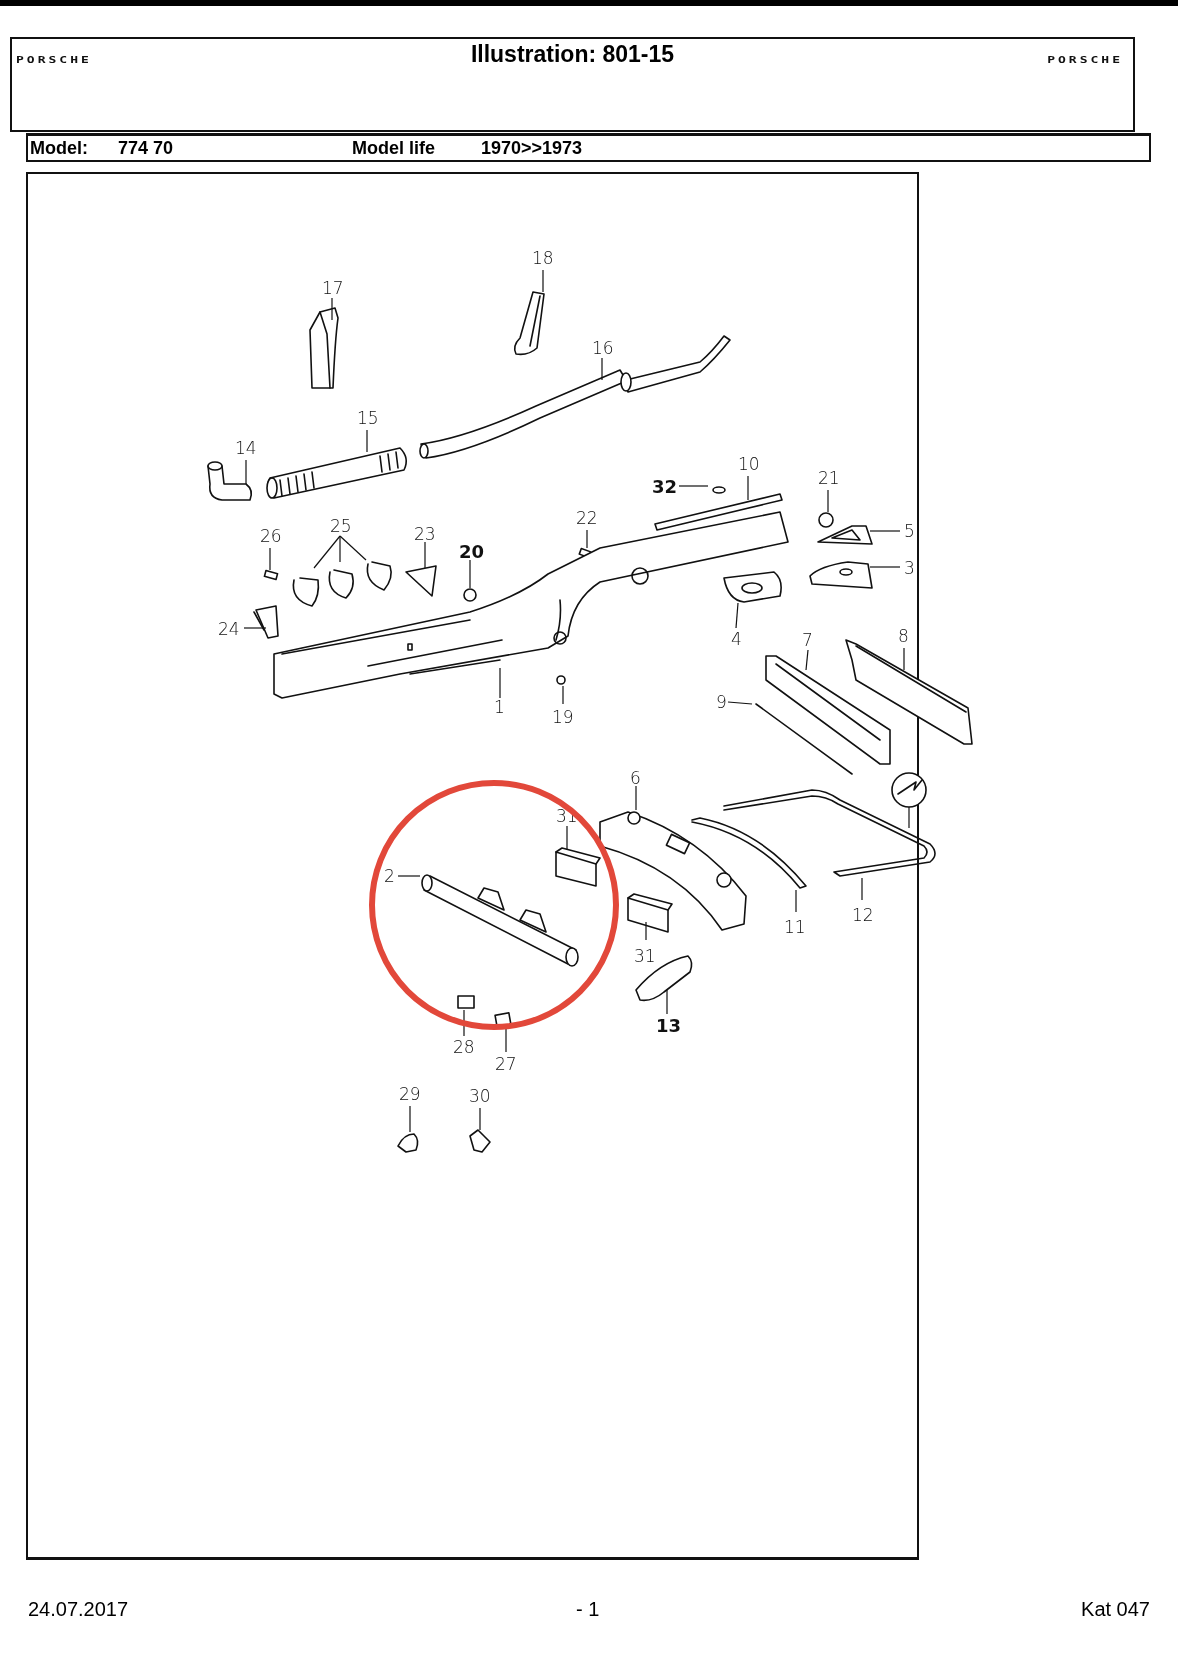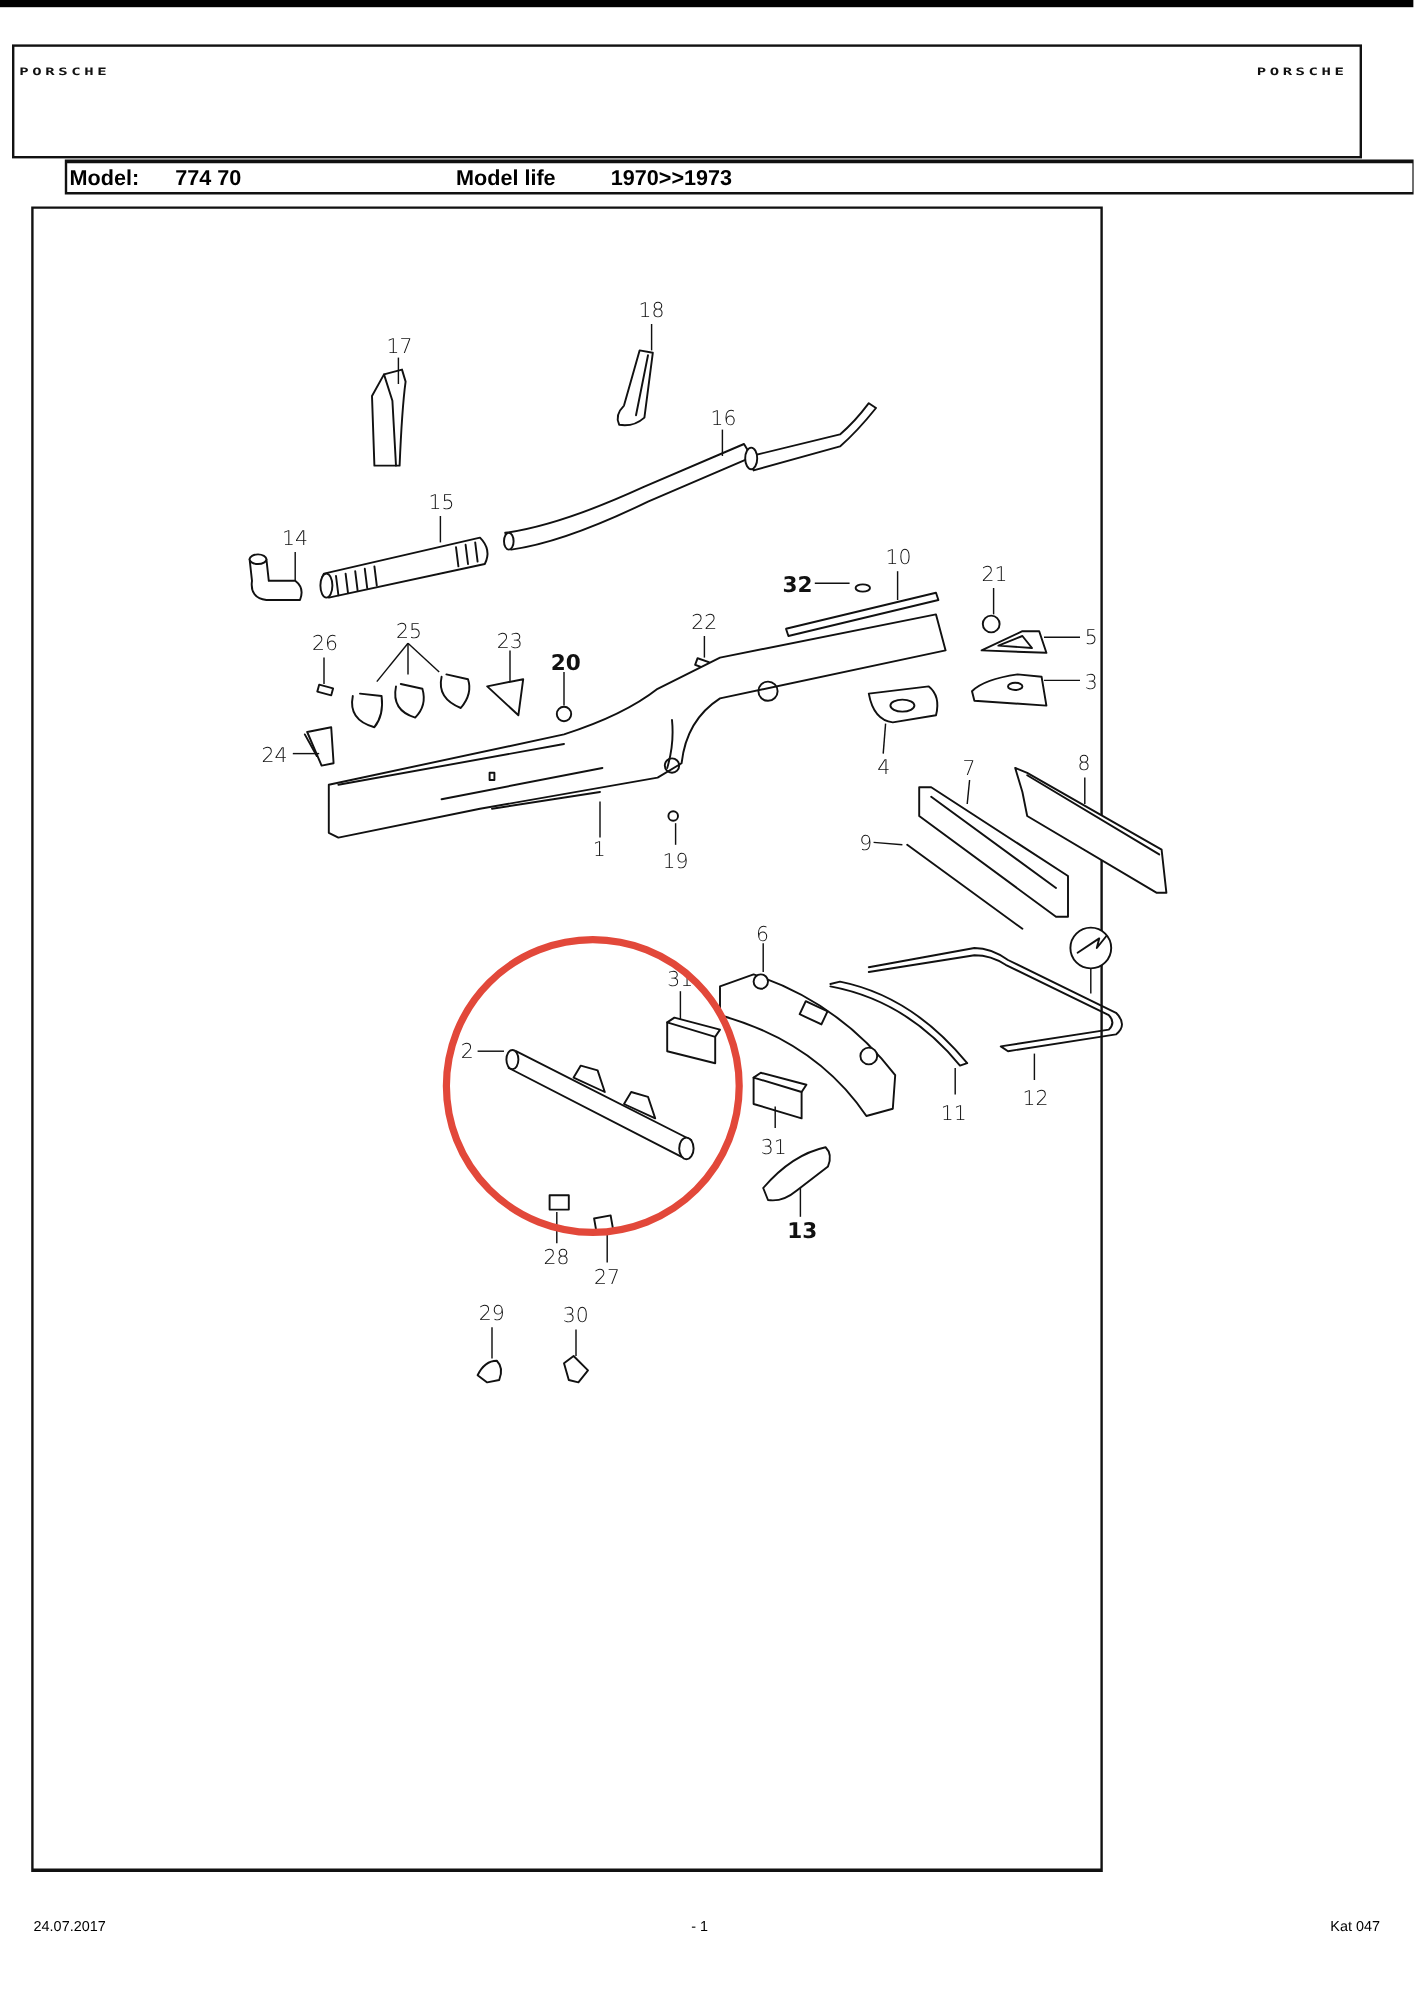--- a/index.html
+++ b/index.html
@@ -19,44 +19,45 @@
   }
   .brand.left { left: 4px; }
   .brand.right { right: 10px; transform-origin: top right; }
   .title {
     position: absolute; left: 0; right: 0; top: 2px; text-align: center;
     font-size: 23px; font-weight: bold;
   }
   .model-bar {
     position: absolute; left: 26px; top: 133px; width: 1125px; height: 29px;
     border: 2px solid #111; border-top: 3px solid #111; box-sizing: border-box;
-    font-weight: bold; font-size: 18px; margin-left: 28px;
+    font-weight: bold; font-size: 18px;
   }
   .model-bar span { position: absolute; top: 2px; }
   .drawing-frame {
     position: absolute; left: 26px; top: 172px; width: 893px; height: 1388px;
     border: 2px solid #111; border-bottom: 3px solid #111; box-sizing: border-box;
   }
   .drawing-frame svg { position: absolute; left: -28px; top: -174px; }
   .callout {
     font-family: "DejaVu Sans", sans-serif; font-size: 17px; fill: #111; font-weight: 300;
   }
   .callout.bold { font-weight: bold; font-size: 18px; }
-  .footer { position: absolute; top: 1598px; font-size: 12px; }
+  .footer { position: absolute; top: 1598px; font-size: 20px; }
   .part { fill: none; stroke: #111; stroke-width: 1.6; stroke-linejoin: round; stroke-linecap: round; }
   .part-fill { fill: #fff; stroke: #111; stroke-width: 1.6; stroke-linejoin: round; }
   .leader { stroke: #111; stroke-width: 1.2; }
 </style>
 </head>
 <body>
 
 <div class="topbar"></div>
 
 <div class="header-box">
   <div class="brand left">PORSCHE</div>
+  <div class="title">Illustration: 801-15</div>
   <div class="brand right">PORSCHE</div>
 </div>
 
 <div class="model-bar">
   <span style="left:2px">Model:</span>
   <span style="left:90px">774 70</span>
   <span style="left:324px">Model life</span>
   <span style="left:453px">1970&gt;&gt;1973</span>
 </div>
 

